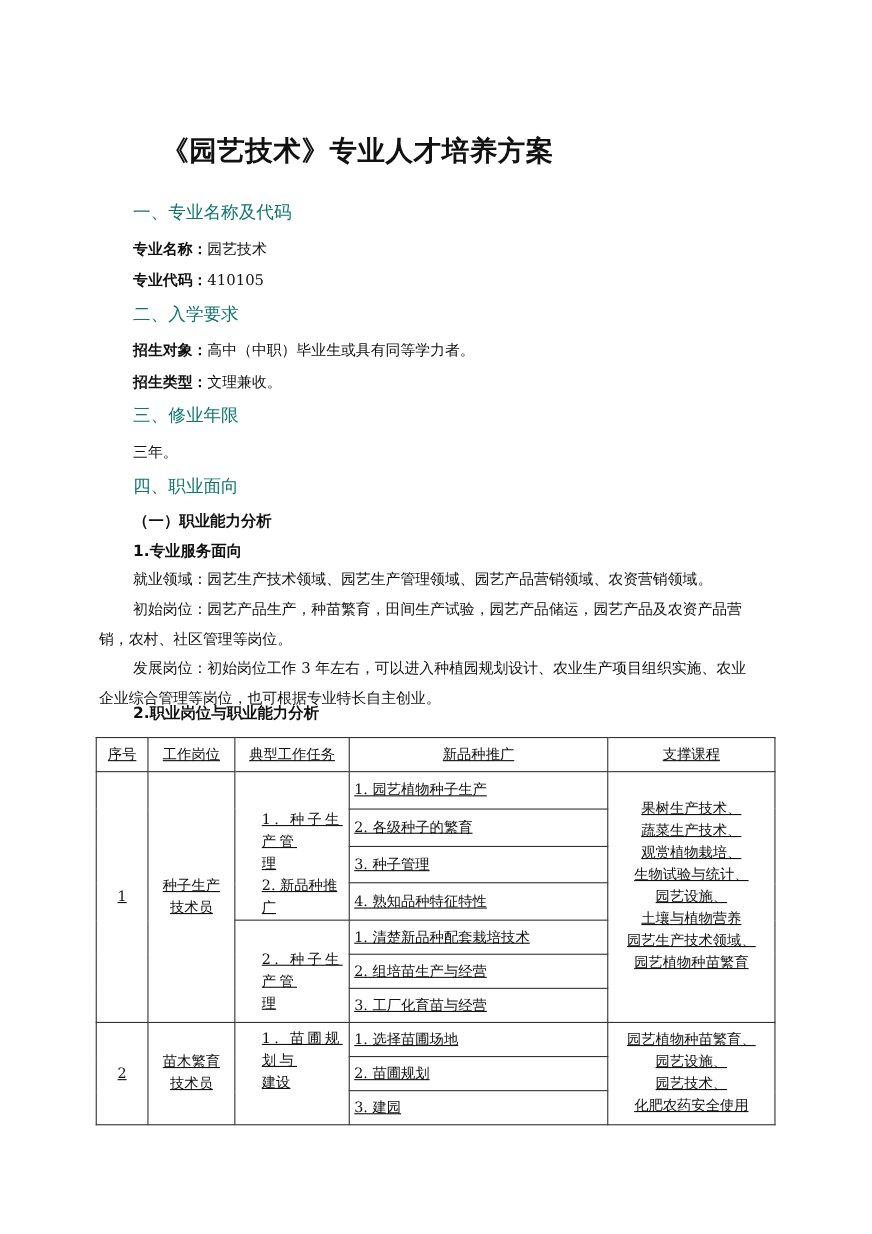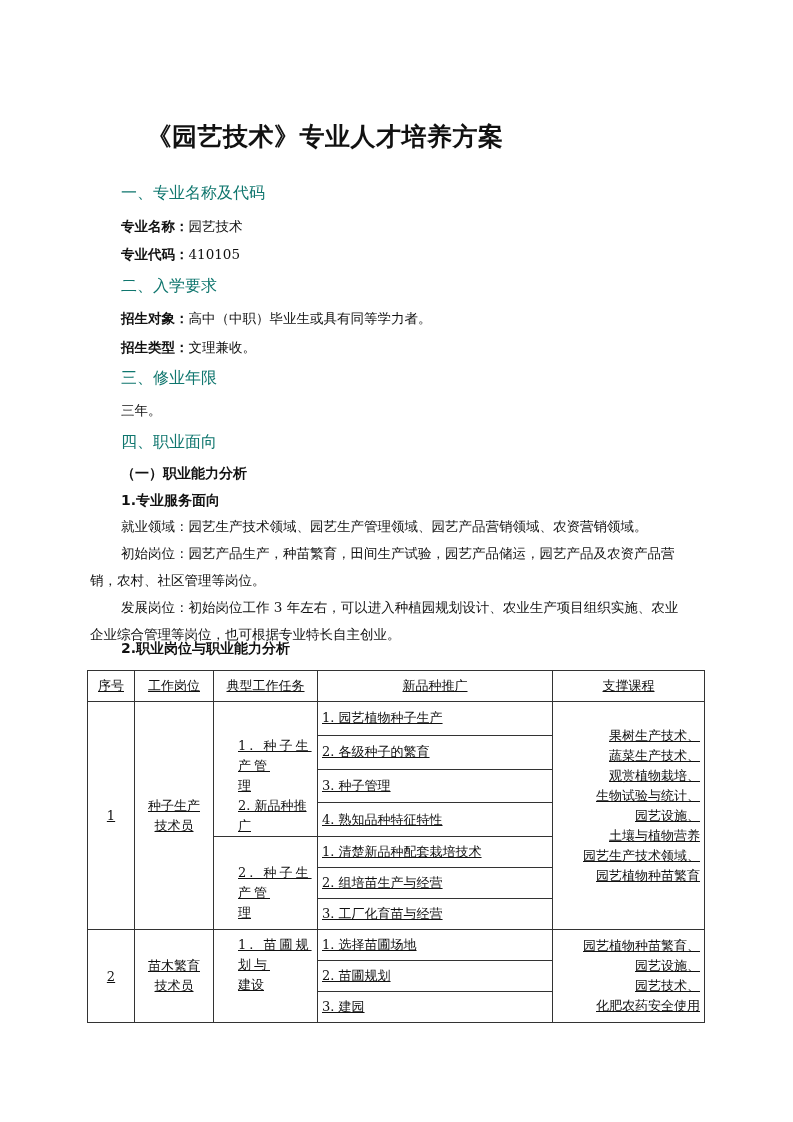--- a/index.html
+++ b/index.html
@@ -14,21 +14,21 @@
   .h2 { left: 121px; font-size: 14px; font-weight: bold; font-family: "DejaVu Sans", sans-serif; }
   .para { font-size: 13.5px; }
   table.grid { position: absolute; left: 87px; top: 670px; border-collapse: collapse;
                font-size: 13px; font-family: "DejaVu Serif", serif; }
   table.grid td, table.grid th { border: 1.3px solid #333; padding: 0 4px; font-weight: normal; vertical-align: middle; text-decoration: underline; }
   table.grid th { height: 30px; text-align: center; }
   table.grid td.ab { height: 30px; text-align: left; white-space: nowrap; }
   .c { text-align: center; }
   .task { vertical-align: top !important; text-align: left; line-height: 20px; padding-top: 8px !important; letter-spacing: 3px; }
   .task span { display: block; letter-spacing: 0; margin-left: 20px; }
-  .courses { text-align: right; line-height: 20px; margin-left: 16px; }
+  .courses { text-align: center; line-height: 20px; margin-left: 16px; }
   .courses div { white-space: nowrap; }
 </style>
 </head>
 <body>
 
 <div class="abs title">《园艺技术》专业人才培养方案</div>
 
 <div class="abs h1" style="top:183px">一、专业名称及代码</div>
 <div class="abs field" style="top:218px">
   <b>专业名称：</b><span>园艺技术</span>

